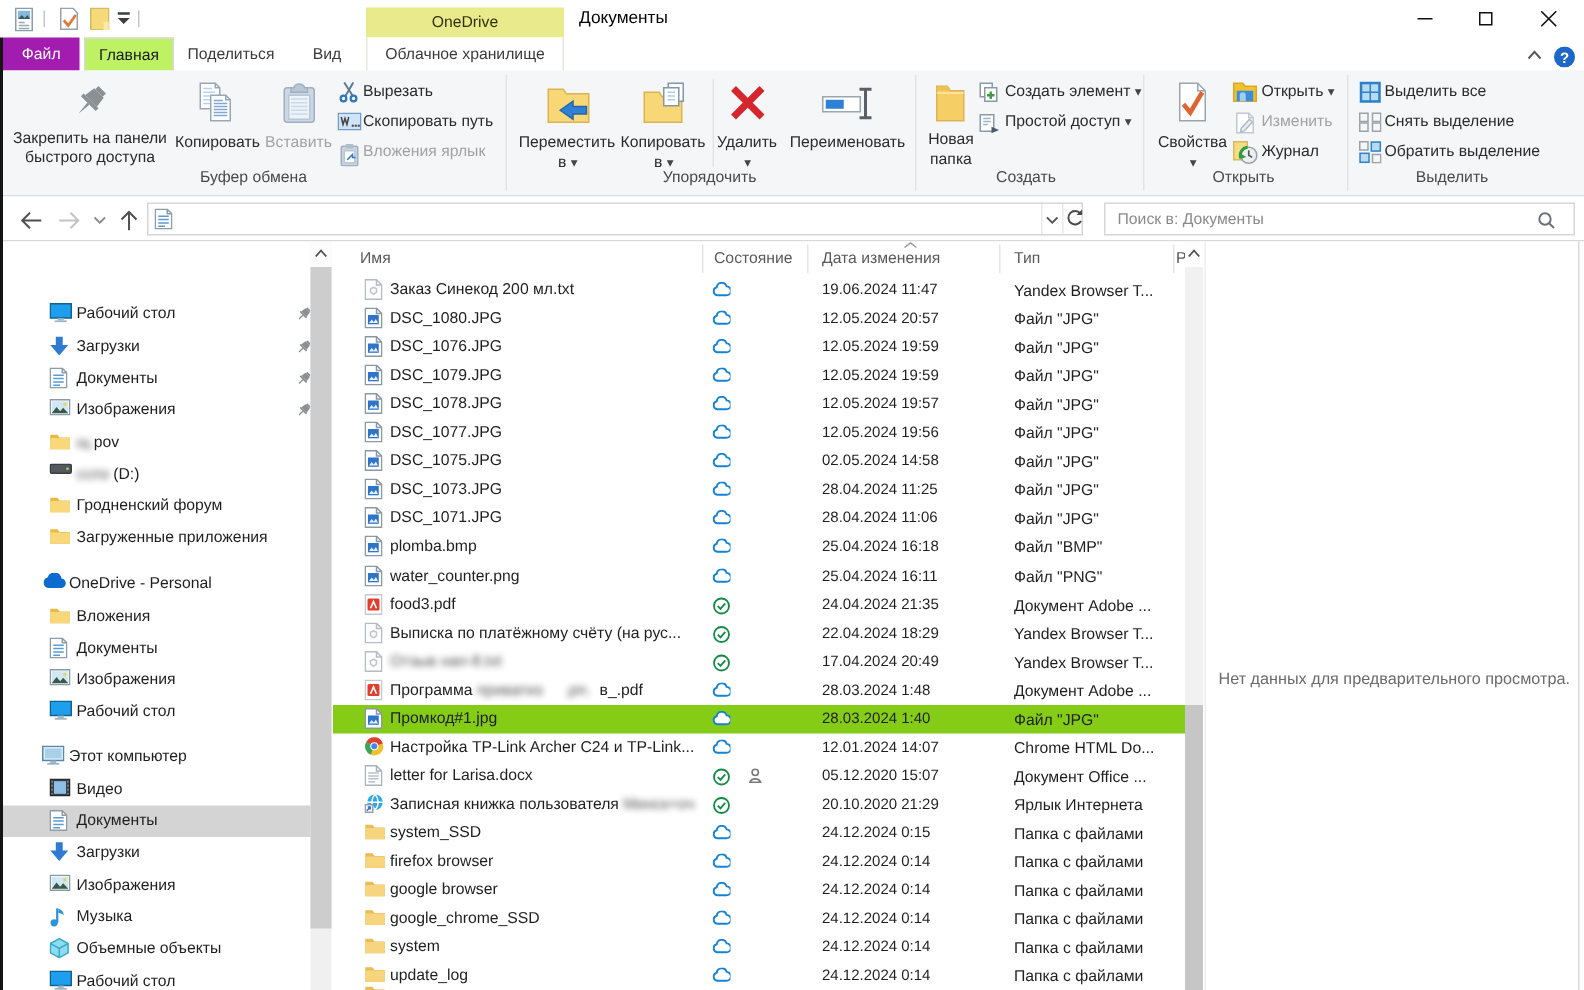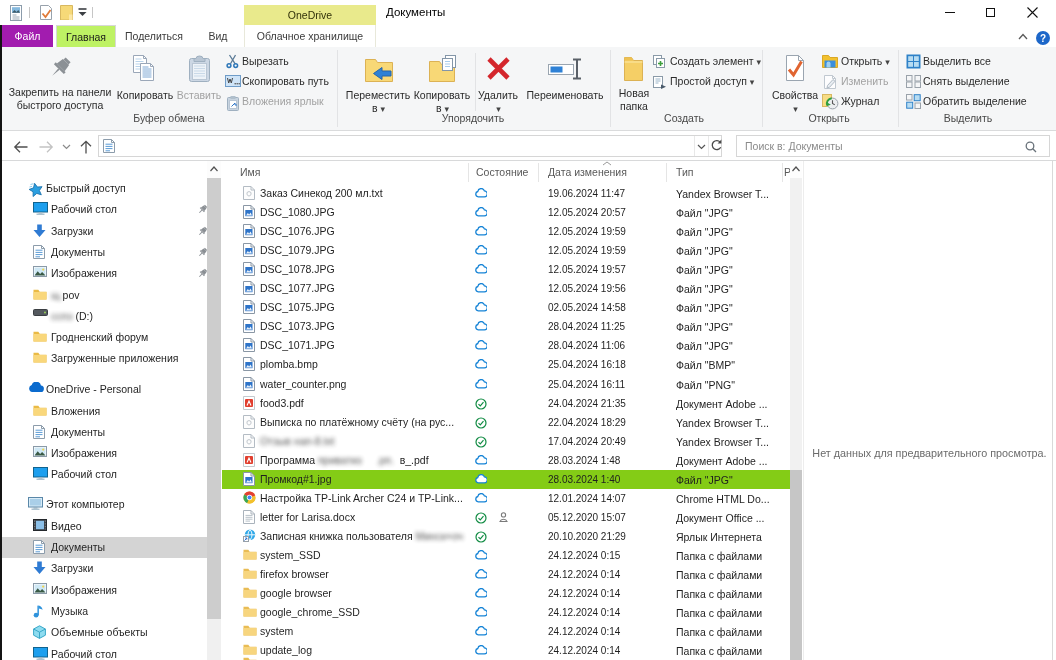--- a/index.html
+++ b/index.html
@@ -346,31 +346,20 @@
       </div>
       <div class="abs" id="searchfield">Поиск в: Документы</div>
       <div class="abs" style="left:1025px;top:10px;">
         <svg width="12" height="12">
           <circle cx="5" cy="5" r="3.8" fill="none" stroke="#69727a" stroke-width="1.3"></circle>
           <path d="M7.8 7.8L11 11" stroke="#69727a" stroke-width="1.3"></path>
         </svg>
       </div>
     </div>
 <div class="abs" id="content">
-      <div class="sbrow top" style="top:17px;">
-        <span class="ic">
-          <svg width="16" height="16">
-            <g transform="rotate(-12 8 9)">
-              <path d="M8 2.2l2 4.2 4.6.6-3.4 3.2 1 4.6L8 12.5l-4.2 2.3 1-4.6-3.4-3.2 4.6-.6z" fill="#2b9fe0" stroke="#1a72ae" stroke-width="0.8"></path>
-            </g>
-            <path d="M2.5 3.5l3-.8M1.5 6l2.5-.6" stroke="#7ec4e8" stroke-width="0.9" fill="none"></path>
-          </svg>
-        </span>
-        <span class="tx">Быстрый доступ</span>
-      </div>
       <div class="sbrow" style="top:38px;">
         <span class="ic">
           <svg width="15" height="13">
             <rect x="0.5" y="0.5" width="14" height="9.5" fill="#1d9fee" stroke="#10638f"></rect>
             <rect x="5.5" y="10" width="4" height="1.6" fill="#9ab4c4"></rect>
             <rect x="3.5" y="11.6" width="8" height="1.2" fill="#9ab4c4"></rect>
           </svg>
         </span>
         <span class="tx">Рабочий стол</span>
         <span class="pin">

